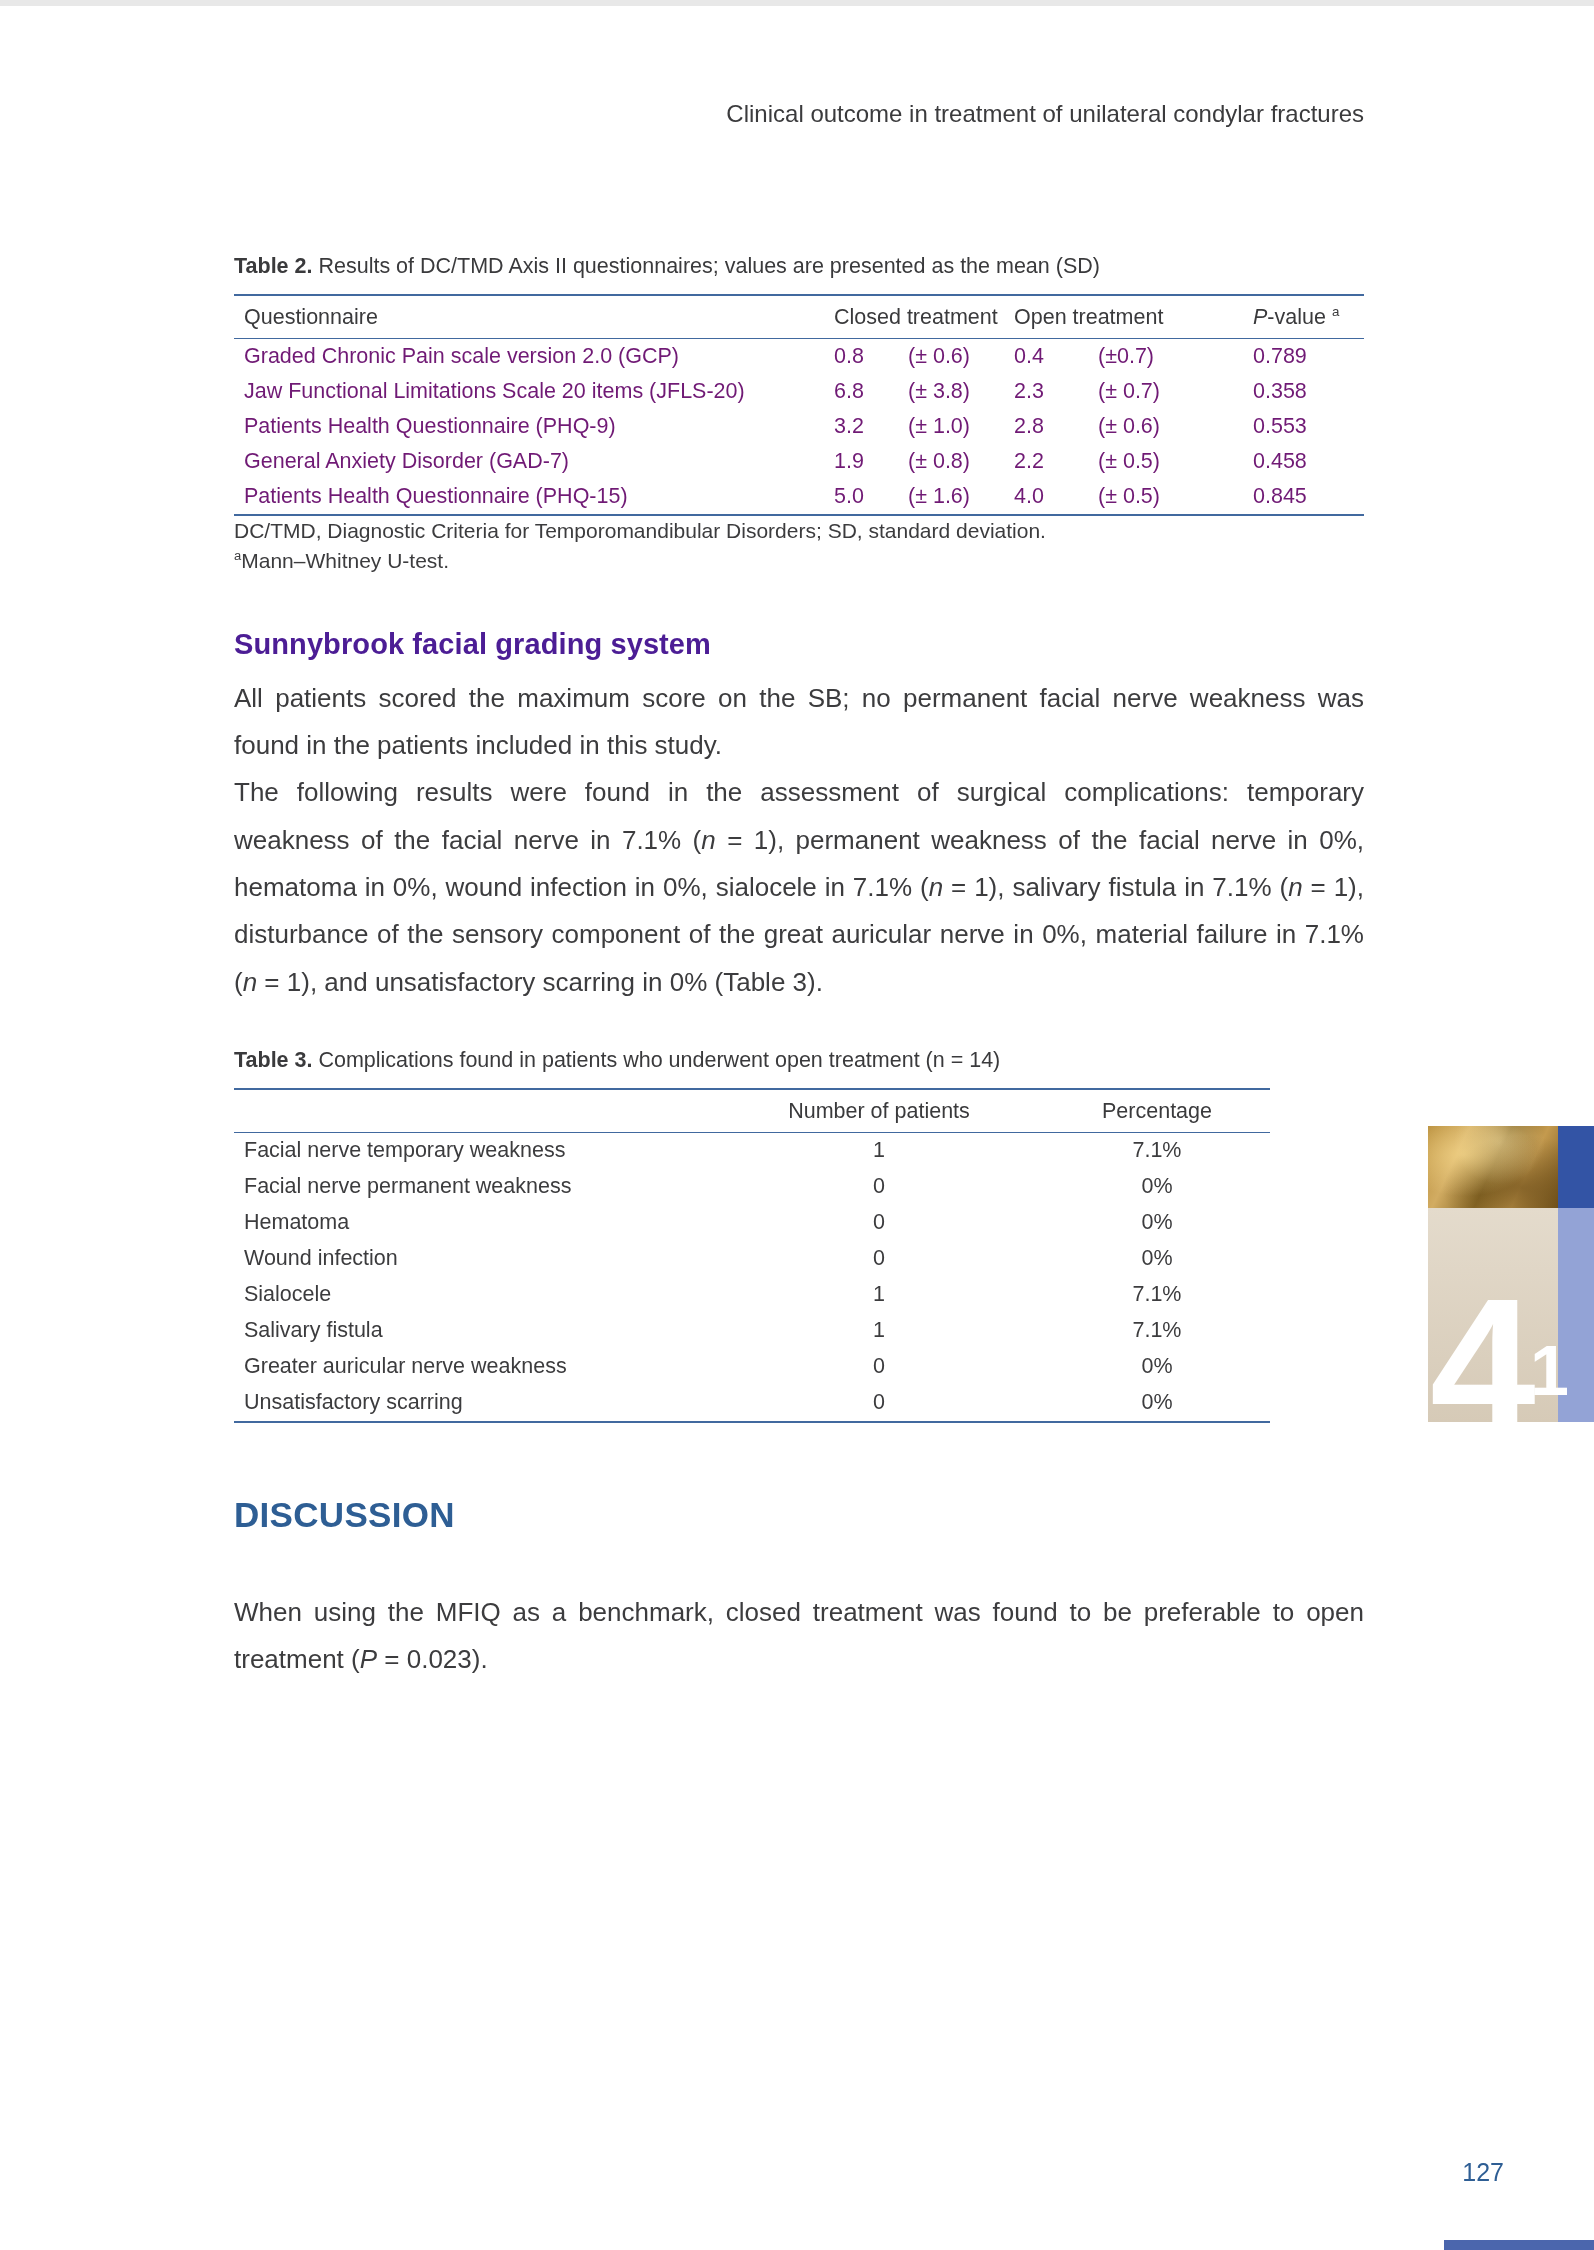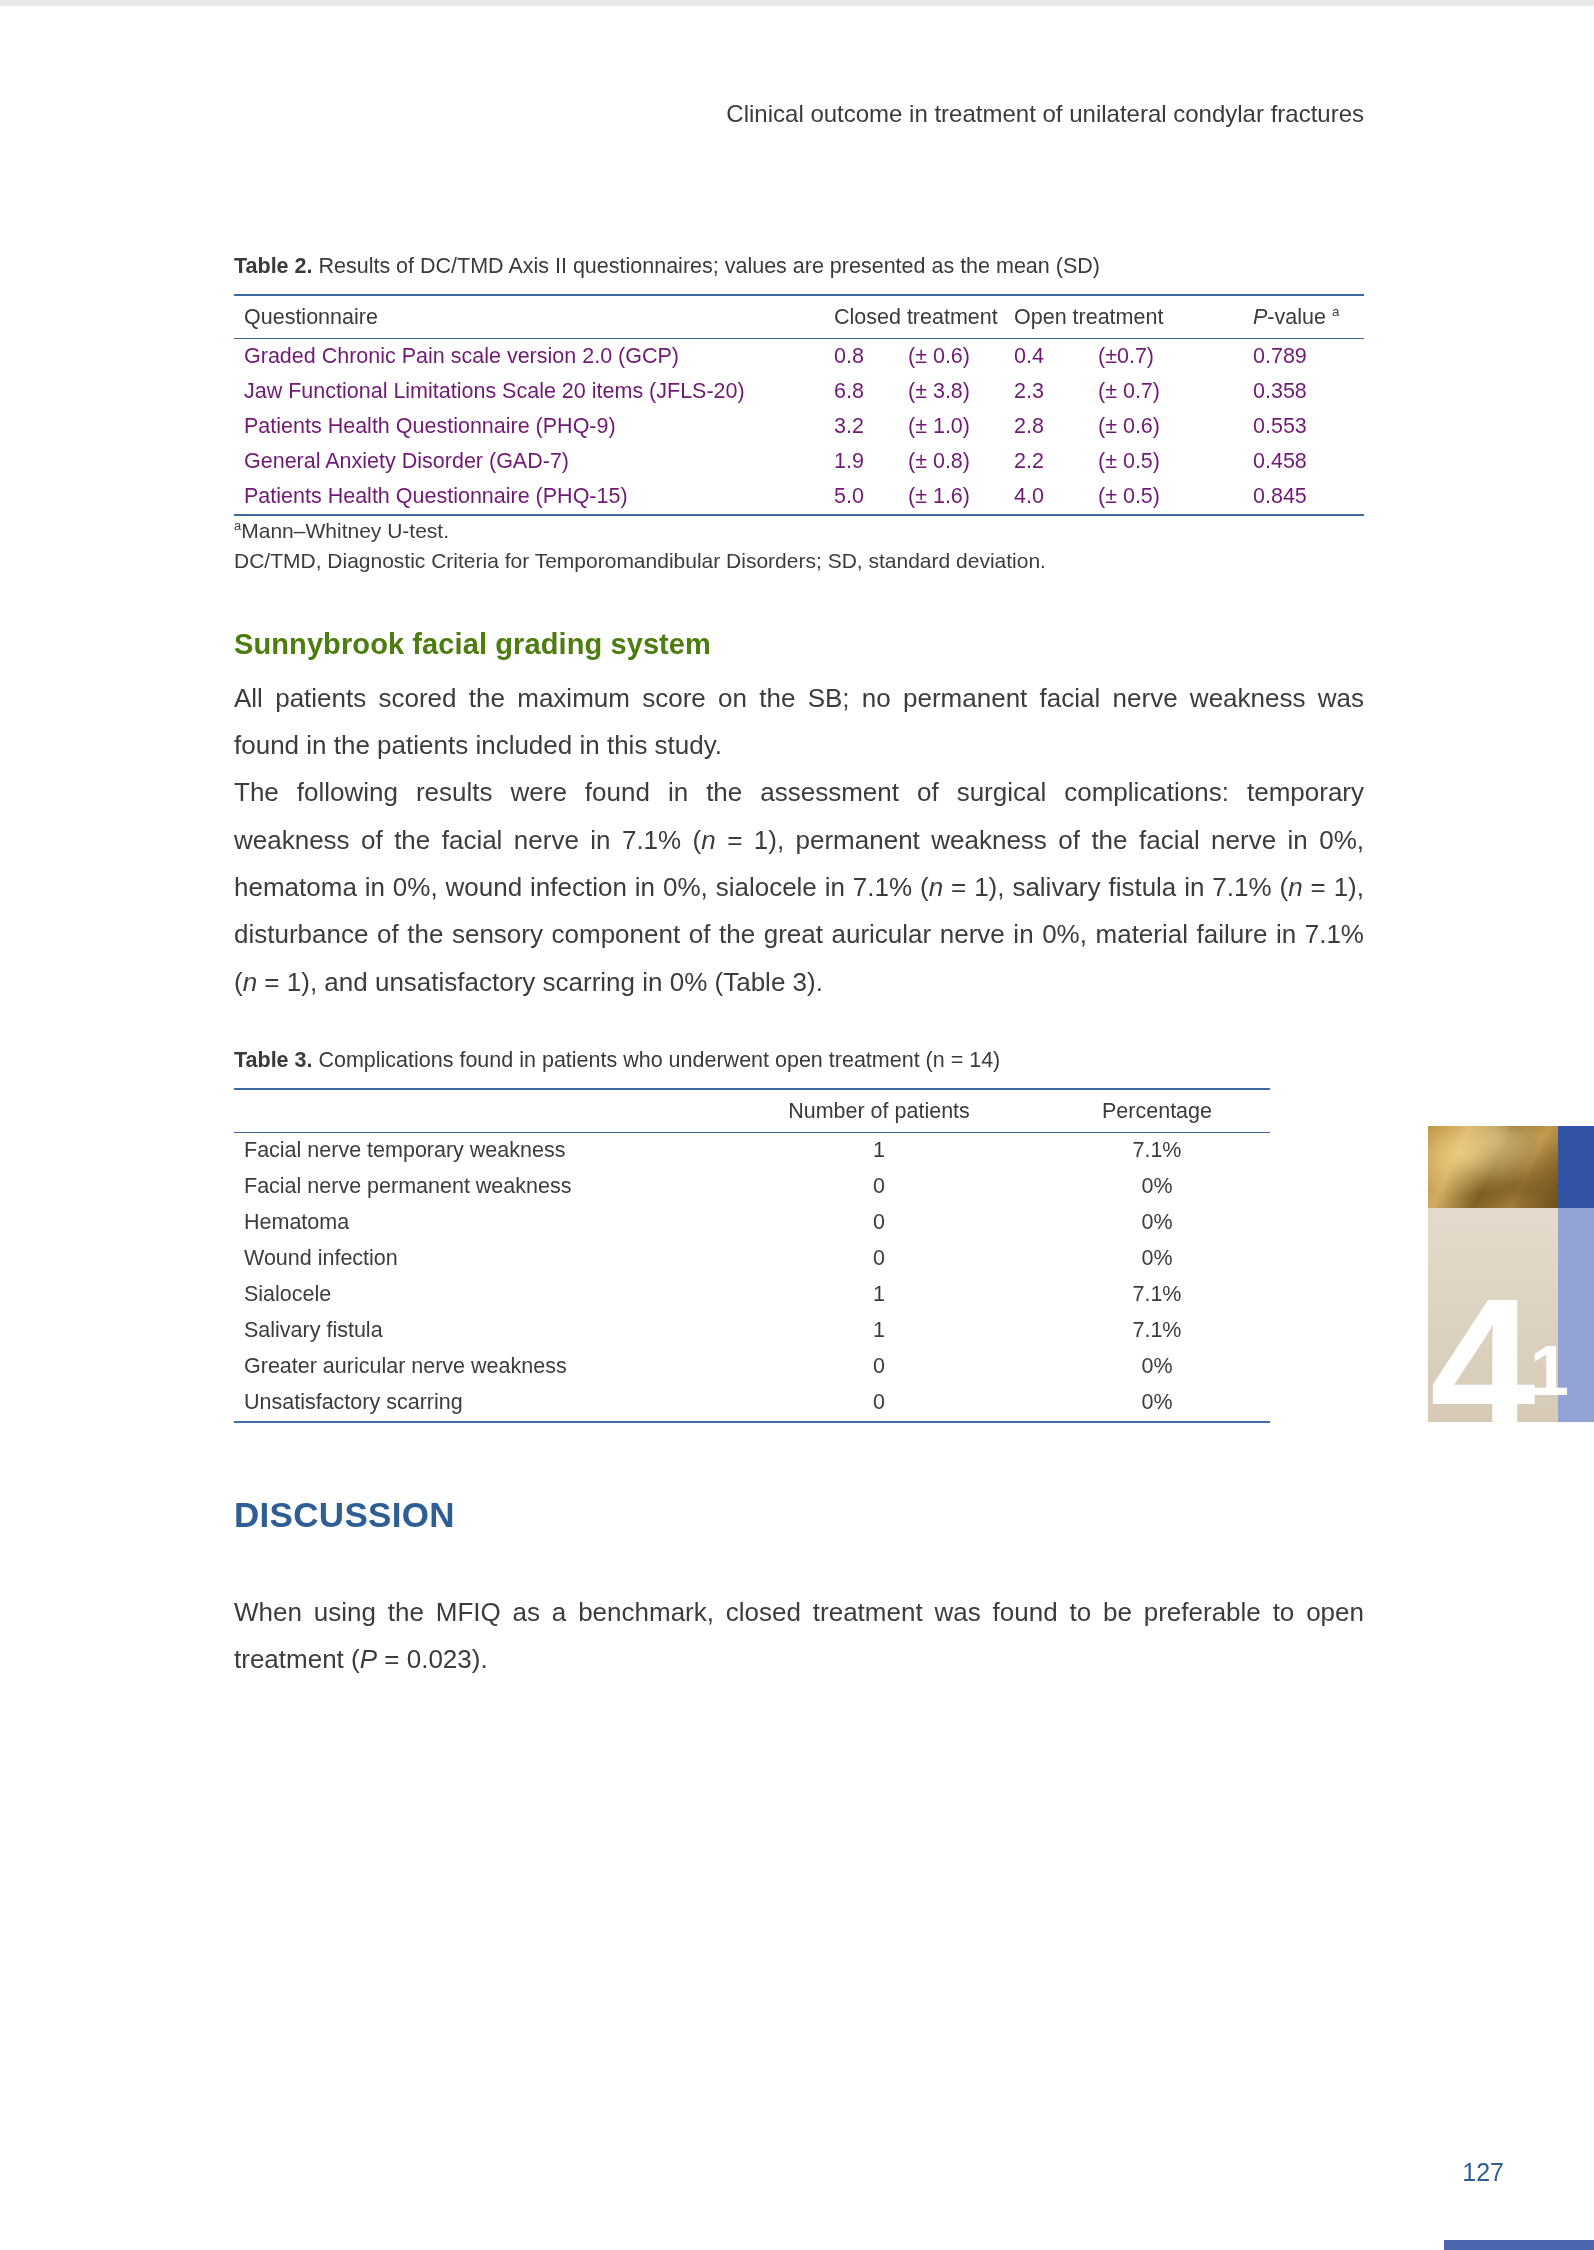--- a/index.html
+++ b/index.html
@@ -69,21 +69,21 @@
   }
   .footnote:first-of-type { margin-top:12px; }
 
   sup { font-size:0.62em; vertical-align:super; line-height:0; }
 
   h2.section-heading {
     margin-top:52px;
     margin-bottom:14px;
     font-size:29px;
     font-weight:700;
-    color:#4d7c0f;
+    color:#4c1d95;
     letter-spacing:0.1px;
   }
 
   p.body-par {
     font-size:26px;
     line-height:1.82;
     text-align:justify;
     color:#3c3c3e;
   }
 
@@ -241,22 +241,22 @@
           <td class="c-name">Patients Health Questionnaire (PHQ-15)</td>
           <td class="c-mean">5.0</td>
           <td class="c-sd">(± 1.6)</td>
           <td class="c-mean">4.0</td>
           <td class="c-sd">(± 0.5)</td>
           <td class="c-pv">0.845</td>
         </tr>
       </tbody>
     </table>
 
+    <p class="footnote"><span>DC/TMD, Diagnostic Criteria for Temporomandibular Disorders; SD, standard deviation.</span></p>
     <p class="footnote"><sup>a</sup><span>Mann–Whitney U-test.</span></p>
-    <p class="footnote"><span>DC/TMD, Diagnostic Criteria for Temporomandibular Disorders; SD, standard deviation.</span></p>
 
     <h2 class="section-heading">Sunnybrook facial grading system</h2>
     <p class="body-par"><span>All patients scored the maximum score on the SB; no permanent facial nerve weakness was found in the patients included in this study.</span></p>
 
     <p class="body-par"><span>The following results were found in the assessment of surgical complications: temporary weakness of the facial nerve in 7.1% (</span><span style="font-style: italic;">n</span><span> = 1), permanent weakness of the facial nerve in 0%, hematoma in 0%, wound infection in 0%, sialocele in 7.1% (</span><span style="font-style: italic;">n</span><span> = 1), salivary fistula in 7.1% (</span><span style="font-style: italic;">n</span><span> = 1), disturbance of the sensory component of the great auricular nerve in 0%, material failure in 7.1% (</span><span style="font-style: italic;">n</span><span> = 1), and unsatisfactory scarring in 0% (Table 3).</span></p>
 
     <p class="caption caption-t3"><span style="font-weight: 700;">Table 3.</span><span> Complications found in patients who underwent open treatment (n = 14)</span></p>
 
     <table class="t3">
       <colgroup>

